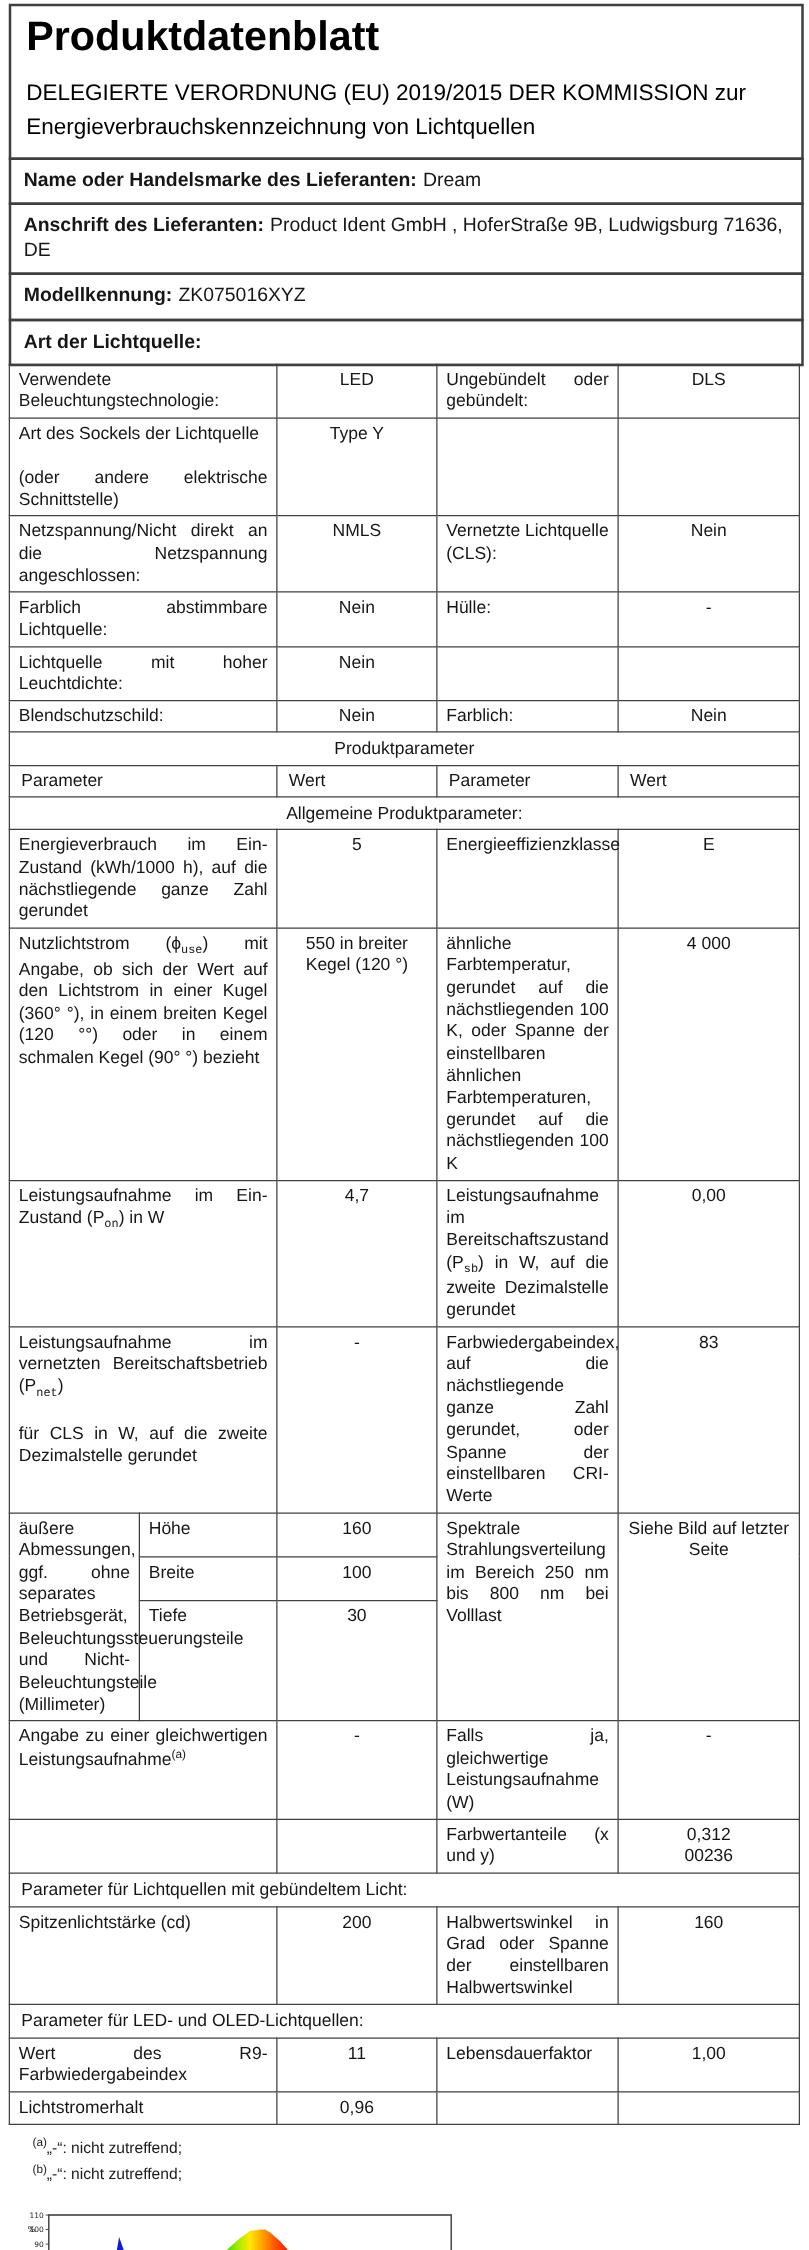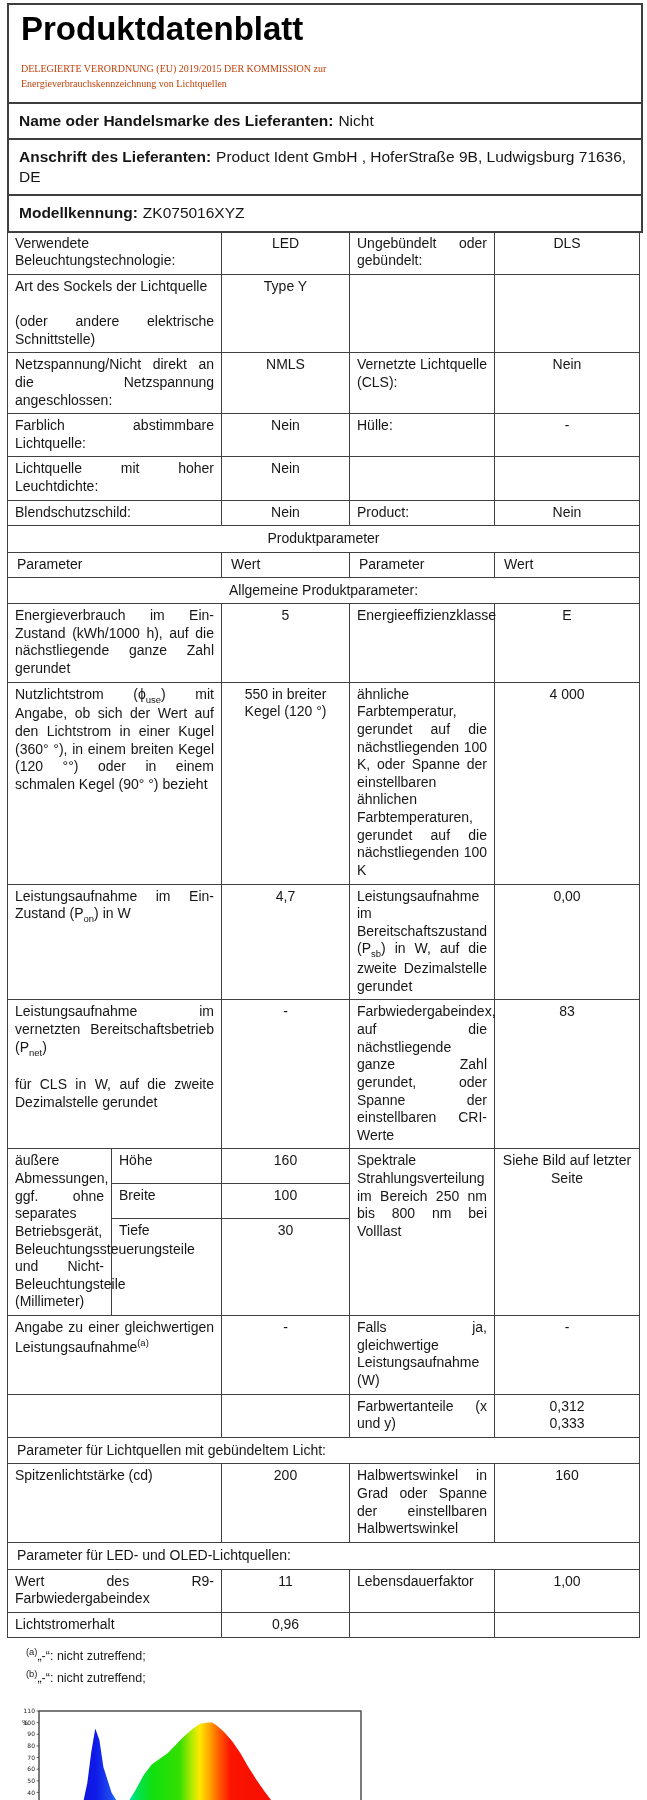--- a/index.html
+++ b/index.html
@@ -5,64 +5,67 @@
   html,body{margin:0;padding:0;}
   body{
     width:647px;height:1800px;overflow:hidden;background:#ffffff;
     font-family:"Liberation Sans",sans-serif;color:#161616;
     -webkit-font-smoothing:antialiased;
   }
   .page{padding:5px 7px;}
   .box{border:2px solid #3e3e3e;margin-top:-2px;padding:5px 10px;width:612px;}
   .title-box{padding:3px 12px 11px;width:608px;}
   .doc-title{font-size:33px;font-weight:bold;color:#000000;margin:2px 0 13px 0;}
-  .reg{font-size:10px;line-height:1.5;color:#c2410c;font-family:Liberation Serif, serif;}
+  .reg{font-size:18px;line-height:1.5;color:#000000;}
   .info-row{font-size:15.5px;line-height:1.3;padding:7px 10px;}
   .info-row b{font-weight:bold;}
   .info-val{margin-left:5px;}
   table.main{border-collapse:collapse;table-layout:fixed;width:632px;margin-top:-2px;}
   table.main td{border:1.5px solid #414141;vertical-align:top;font-size:14px;line-height:1.26;}
   td.lbl{text-align:justify;padding:3px 7px 4px 7px;}
   td.val{text-align:center;padding:3px 5px 4px 5px;}
   td.sec{font-weight:normal;font-size:14.5px;padding:4px 9px;}
   td.center{text-align:center;}
   td.colhdr{padding:3px 9px;}
   .prewrap{white-space:pre-line;}
-  sub{font-size:68%;}
+  sub{font-size:68%;font-family:Liberation Mono, monospace;}
   sup{font-size:68%;}
   .footnotes{margin:7px 0 0 19px;font-size:12.5px;line-height:1.55;color:#1a1a1a;}
   .footnotes sup{font-size:75%;}
   .chart{margin:16px 0 0 6px;}
   svg text{font-family:"DejaVu Sans",sans-serif;}
 </style>
 </head>
 <body>
 
 <div class="page">
 
   <div class="box title-box">
     <div class="doc-title">Produktdatenblatt</div>
     <div class="reg">
       <span>DELEGIERTE VERORDNUNG (EU) 2019/2015 DER KOMMISSION zur</span><br>
       <span>Energieverbrauchskennzeichnung von Lichtquellen</span>
     </div>
   </div>
 
   <div class="box info-row">
-    <b>Name oder Handelsmarke des Lieferanten:</b><span class="info-val">Nicht</span>
+    <b>Name oder Handelsmarke des Lieferanten:</b><span class="info-val">Dream</span>
   </div>
 
   <div class="box info-row">
     <b>Anschrift des Lieferanten:</b><span class="info-val">Product Ident GmbH , HoferStraße 9B, Ludwigsburg 71636, DE</span>
   </div>
 
   <div class="box info-row">
     <b>Modellkennung:</b><span class="info-val">ZK075016XYZ</span>
   </div>
 
+  <div class="box info-row">
+    <b>Art der Lichtquelle:</b>
+  </div>
 
   <table class="main">
     <colgroup>
       <col style="width:104px">
         <col style="width:110px">
         <col style="width:128px">
         <col style="width:145px">
         <col style="width:145px">
     </colgroup>
 
@@ -95,21 +98,21 @@
     </tr>
     <tr>
       <td class="lbl" colspan="2">Lichtquelle mit hoher Leuchtdichte:</td>
       <td class="val">Nein</td>
       <td class="lbl"></td>
       <td class="val"></td>
     </tr>
     <tr>
       <td class="lbl" colspan="2">Blendschutzschild:</td>
       <td class="val">Nein</td>
-      <td class="lbl">Product:</td>
+      <td class="lbl">Farblich:</td>
       <td class="val">Nein</td>
     </tr>
 
     <tr>
       <td class="sec center" colspan="5">Produktparameter</td>
     </tr>
     <tr>
       <td class="colhdr" colspan="2">Parameter</td>
       <td class="colhdr">Wert</td>
       <td class="colhdr">Parameter</td>
@@ -164,21 +167,21 @@
       <td class="lbl" colspan="2">Angabe zu einer gleichwertigen Leistungsaufnahme<sup>(a)</sup></td>
       <td class="val">-</td>
       <td class="lbl">Falls ja, gleichwertige Leistungsaufnahme (W)</td>
       <td class="val">-</td>
     </tr>
     <tr>
       <td class="lbl" colspan="2"></td>
       <td class="val"></td>
       <td class="lbl">Farbwertanteile (x und y)</td>
       <td class="val prewrap">0,312
-0,333</td>
+00236</td>
     </tr>
 
     <tr>
       <td class="sec" colspan="5">Parameter für Lichtquellen mit gebündeltem Licht:</td>
     </tr>
     <tr>
       <td class="lbl" colspan="2">Spitzenlichtstärke (cd)</td>
       <td class="val">200</td>
       <td class="lbl">Halbwertswinkel in Grad oder Spanne der einstellbaren Halbwertswinkel</td>
       <td class="val">160</td>

